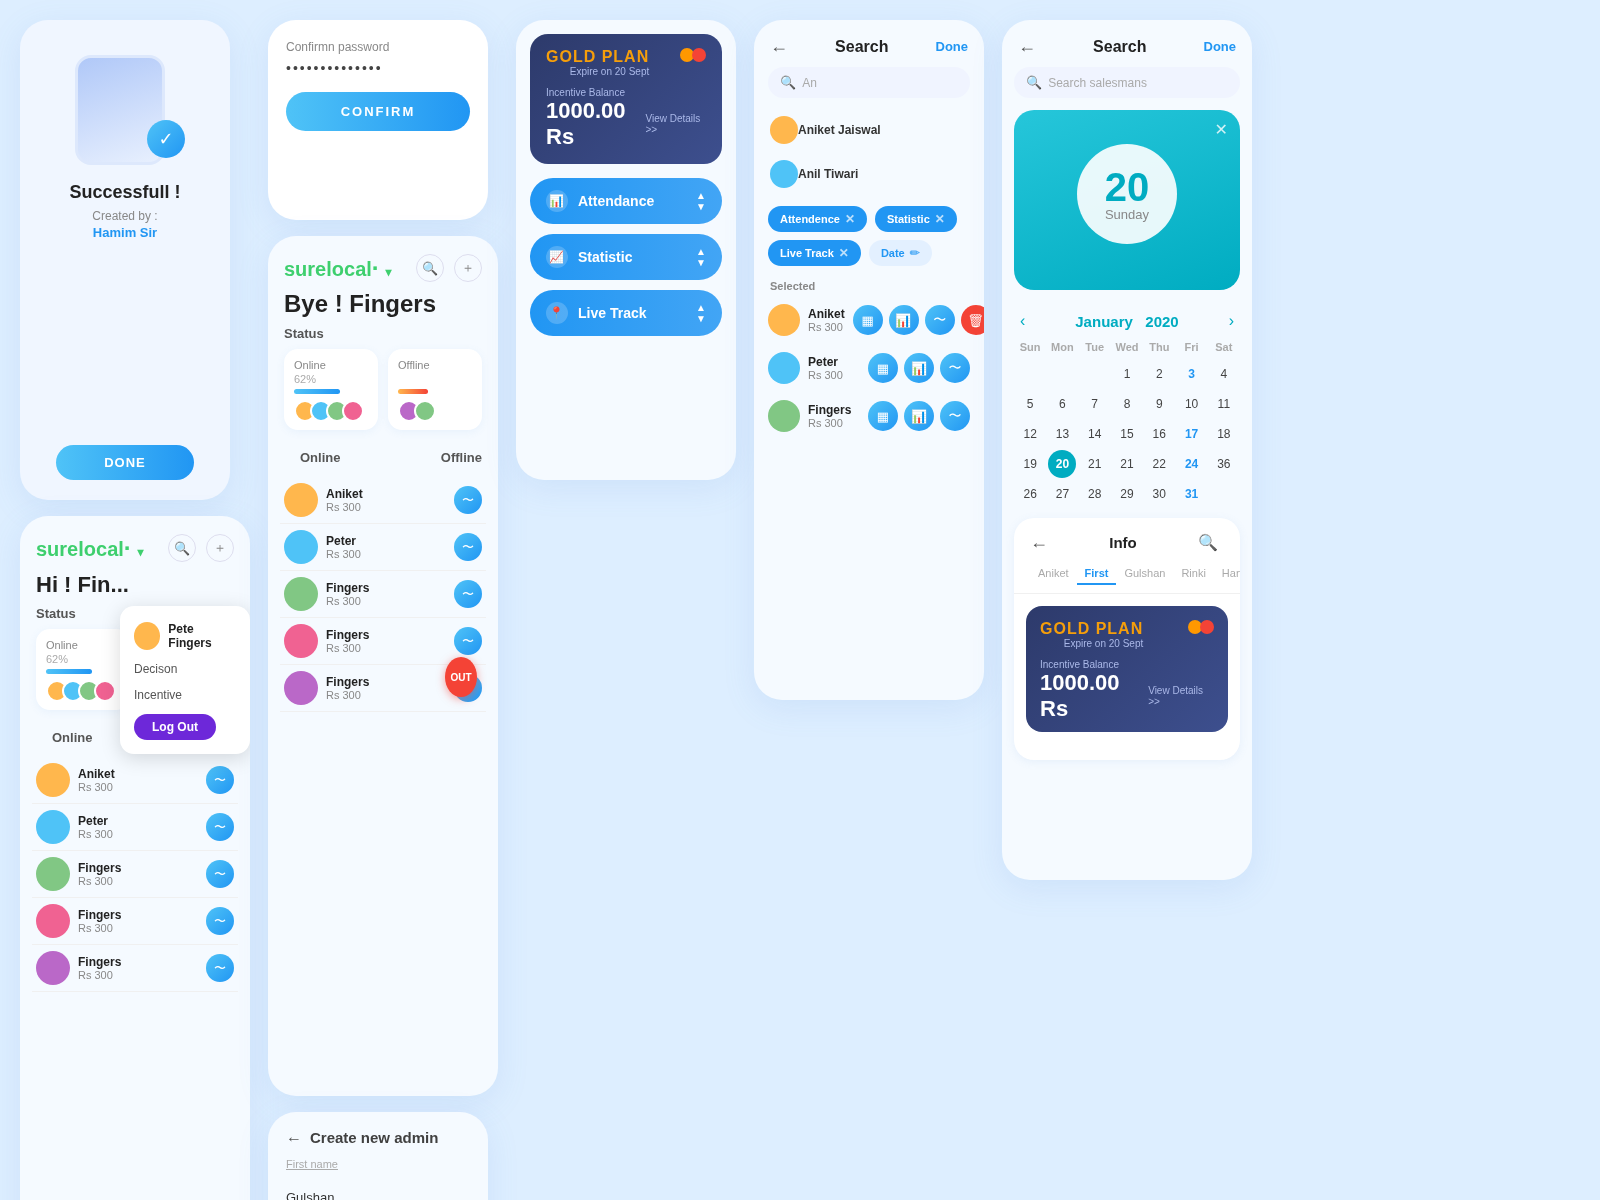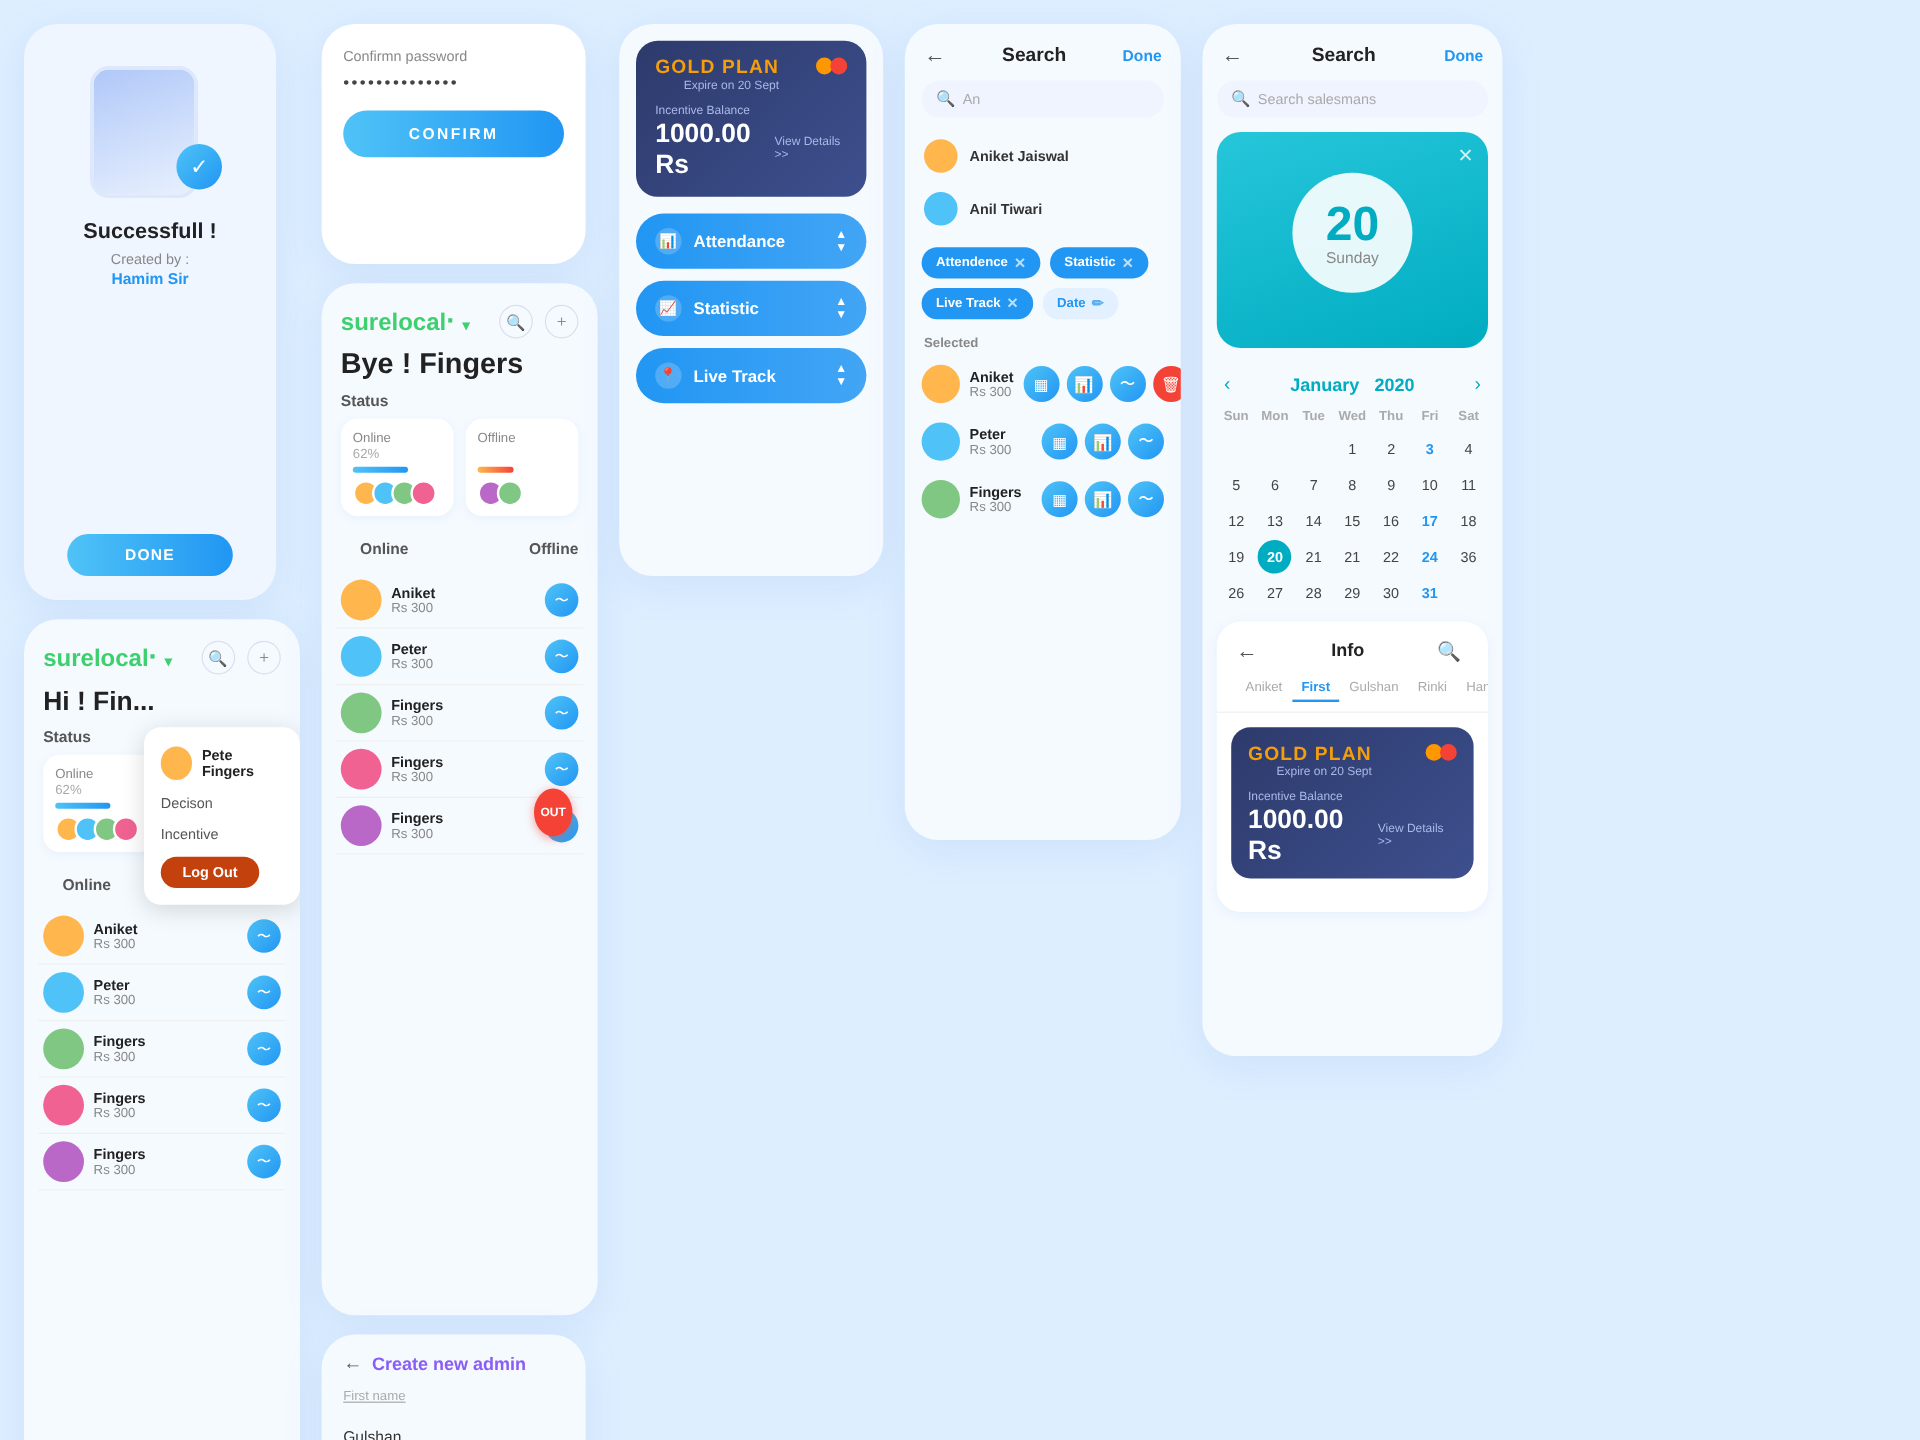--- a/index.html
+++ b/index.html
@@ -207,21 +207,21 @@
       width: 28px; height: 28px; border-radius: 50%; background: #b0c4de;
     }
     .sl-dd-name { font-size: 12px; font-weight: 700; color: #222; }
     .sl-dd-item {
       padding: 6px 14px;
       font-size: 12px;
       color: #555;
       cursor: pointer;
     }
     .sl-dd-logout {
-      background: #c2410c;
+      background: #6d28d9;
       color: #fff;
       border-radius: 20px;
       padding: 6px 18px;
       margin: 6px 14px 4px;
       font-size: 12px;
       font-weight: 700;
       cursor: pointer;
       display: inline-block;
     }
 
@@ -323,21 +323,20 @@
       background: #f0f4ff;
       border-radius: 20px;
       margin: 0 14px 10px;
       padding: 8px 12px;
     }
     .search-icon-sm { color: #aaa; font-size: 13px; margin-right: 6px; }
     .search-input-fake { font-size: 12px; color: #aaa; }
     .search-result-item {
       display: flex;
       align-items: center;
-      gap: 10px;
       padding: 8px 16px;
       cursor: pointer;
     }
     .search-result-avatar {
       width: 28px; height: 28px; border-radius: 50%; background: #b0c4de; flex-shrink: 0;
     }
     .search-result-name { font-size: 12px; color: #333; font-weight: 600; }
     .search-chips {
       display: flex;
       flex-wrap: wrap;
@@ -529,21 +528,21 @@
       background: #f5faff;
       padding: 16px 18px;
     }
     .admin-header {
       display: flex;
       align-items: center;
       gap: 8px;
       margin-bottom: 12px;
     }
     .admin-back { color: #555; font-size: 16px; cursor: pointer; }
-    .admin-title { font-size: 15px; font-weight: 700; color: #8b5cf6; }
+    .admin-title { font-size: 15px; font-weight: 700; color: #404040; }
     .admin-field-label { font-size: 11px; color: #aaa; margin-bottom: 20px; text-decoration: underline; }
     .admin-field-value { font-size: 13px; color: #333; margin-bottom: 12px; font-weight: 500; }
 
     
     .av1 { background: #ffb74d; }
     .av2 { background: #4fc3f7; }
     .av3 { background: #81c784; }
     .av4 { background: #f06292; }
     .av5 { background: #ba68c8; }
     .col-left { display: flex; flex-direction: column; gap: 16px; }

